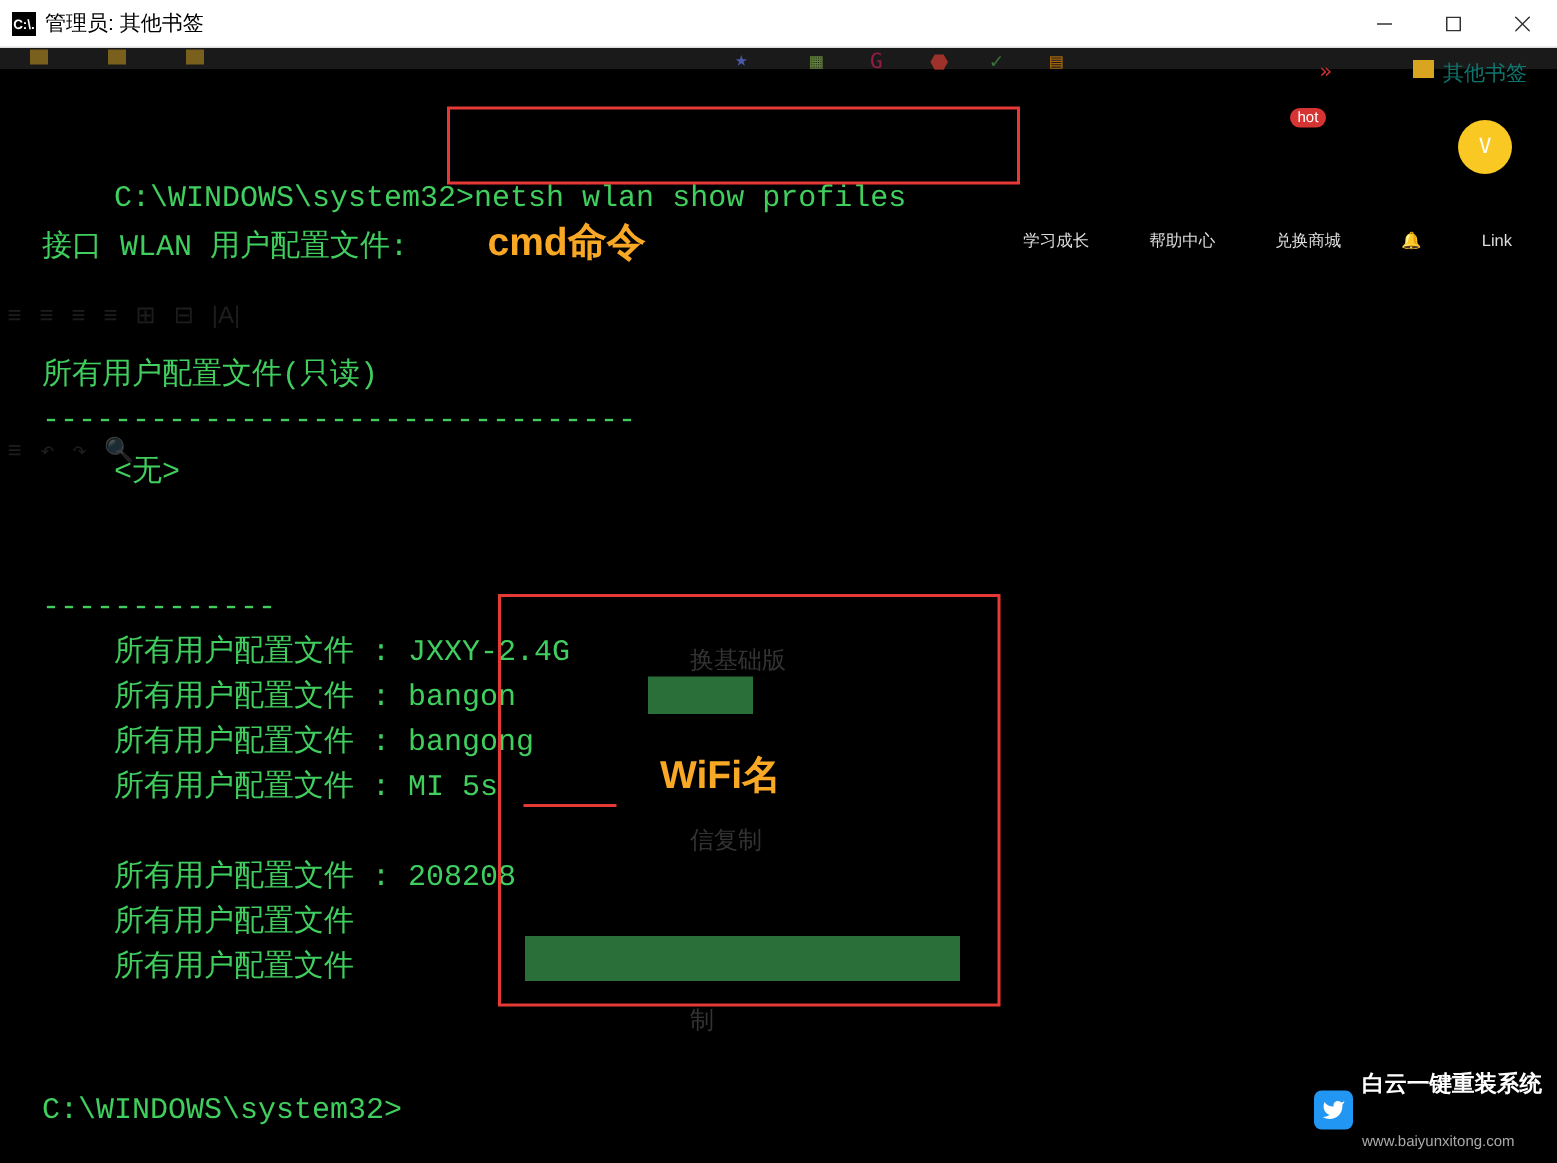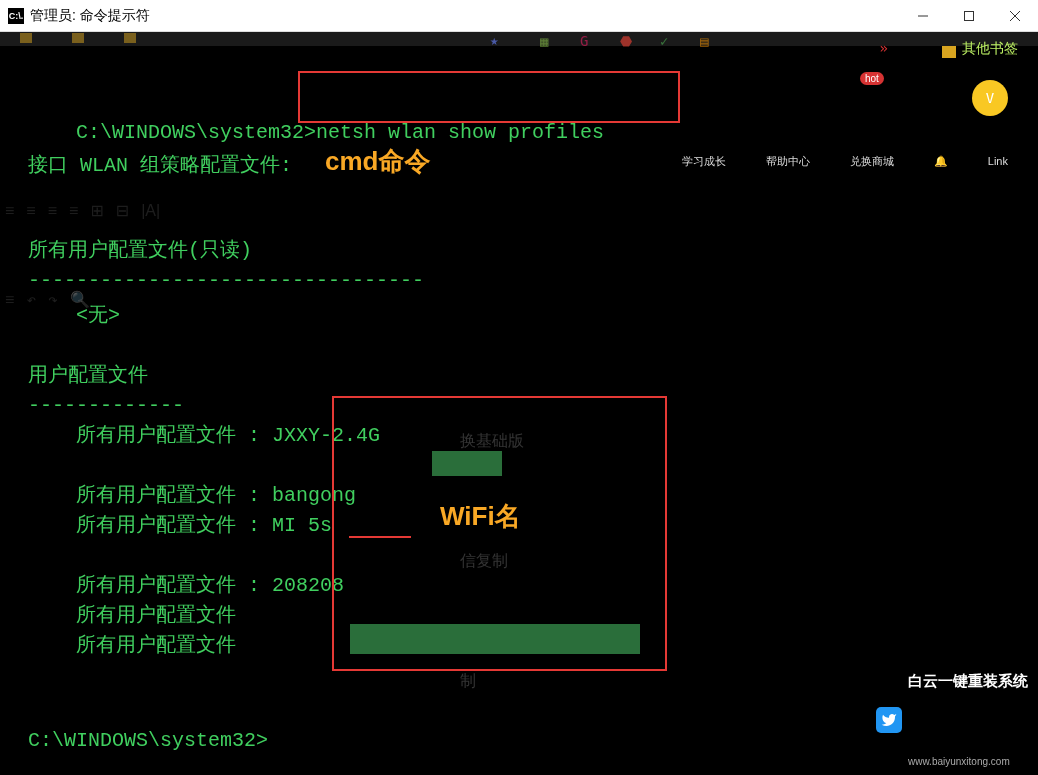--- a/index.html
+++ b/index.html
@@ -133,26 +133,26 @@
       align-items: center;
       font-size: 11px;
       color: #ddd;
       font-family: "Microsoft YaHei", sans-serif;
       z-index: 1;
     }
     .other-bookmarks {
       position: absolute;
       top: 40px;
       right: 20px;
-      color: #bef264;
-      font-size: 14px;
-      font-family: "Microsoft YaHei", sans-serif;
-      z-index: 1;
-      display: flex;
-      align-items: flex-end;
+      color: #0f766e;
+      font-size: 14px;
+      font-family: "Microsoft YaHei", sans-serif;
+      z-index: 1;
+      display: flex;
+      align-items: flex-start;
       gap: 6px;
     }
     .bookmark-folder {
       width: 14px;
       height: 12px;
       background: #d9a520;
     }
     .arrow-right {
       position: absolute;
       top: 40px;
@@ -247,21 +247,20 @@
       border-radius: 5px;
       display: flex;
       align-items: center;
       justify-content: center;
       color: #fff;
     }
     .watermark-text {
       display: flex;
       flex-direction: column;
       color: #fff;
-      gap: 41px;
     }
     .watermark-title {
       font-size: 15px;
       font-weight: bold;
     }
     .watermark-url {
       font-size: 10px;
       color: #aaa;
       margin-top: 24px;
     }
@@ -278,21 +277,21 @@
       gap: 40px;
     }
     .bg-file-row span { display: flex; align-items: center; gap: 4px; }
     .folder-sm { width: 12px; height: 10px; background: #d9a520; display: inline-block; }
   </style>
 </head>
 <body>
 
 <div class="titlebar">
   <div class="titlebar-icon">C:\.</div>
-  <div class="titlebar-text">管理员: 命令提示符</div>
+  <div class="titlebar-text">管理员: 其他书签</div>
   <div class="window-controls">
     <div class="win-btn">
       <svg viewBox="0 0 10 10">
           <line x1="0" y1="5" x2="10" y2="5" stroke="#333" stroke-width="1"></line>
         </svg>
     </div>
     <div class="win-btn">
       <svg viewBox="0 0 10 10">
           <rect x="0.5" y="0.5" width="9" height="9" fill="none" stroke="#333" stroke-width="1"></rect>
         </svg>
@@ -363,30 +362,30 @@
     <div>制</div>
     
     
   </div>
 
   
   <div class="term-line" style="top:42px">
     <span>C:\WINDOWS\system32&gt;</span><span>netsh wlan show profiles</span>
   </div>
 
-  <div class="term-line" style="top:105px">接口 WLAN 组策略配置文件:</div>
+  <div class="term-line" style="top:105px">接口 WLAN 用户配置文件:</div>
 
   <div class="term-line" style="top:190px">所有用户配置文件(只读)</div>
   <div class="term-line" style="top:220px">---------------------------------</div>
   <div class="term-line" style="top:255px">    &lt;无&gt;</div>
 
-  <div class="term-line" style="top:315px">用户配置文件</div>
   <div class="term-line" style="top:345px">-------------</div>
 
   <div class="term-line" style="top:375px"><span>    所有用户配置文件 : </span><span>JXXY-2.4G</span></div>
+  <div class="term-line" style="top:405px"><span>    所有用户配置文件 : </span><span>bangon</span></div>
   <div class="term-line" style="top:435px"><span>    所有用户配置文件 : </span><span>bangong</span></div>
   <div class="term-line" style="top:465px"><span>    所有用户配置文件 : </span><span>MI 5s</span></div>
   <div class="term-line" style="top:525px"><span>    所有用户配置文件 : </span><span>208208</span></div>
   <div class="term-line" style="top:555px"><span>    所有用户配置文件</span></div>
   <div class="term-line" style="top:585px"><span>    所有用户配置文件</span></div>
 
   <div class="term-line" style="top:680px">C:\WINDOWS\system32&gt;</div>
 
   
   <div class="censor-block" style="top:405px;left:432px;width:70px;height:25px"></div>

